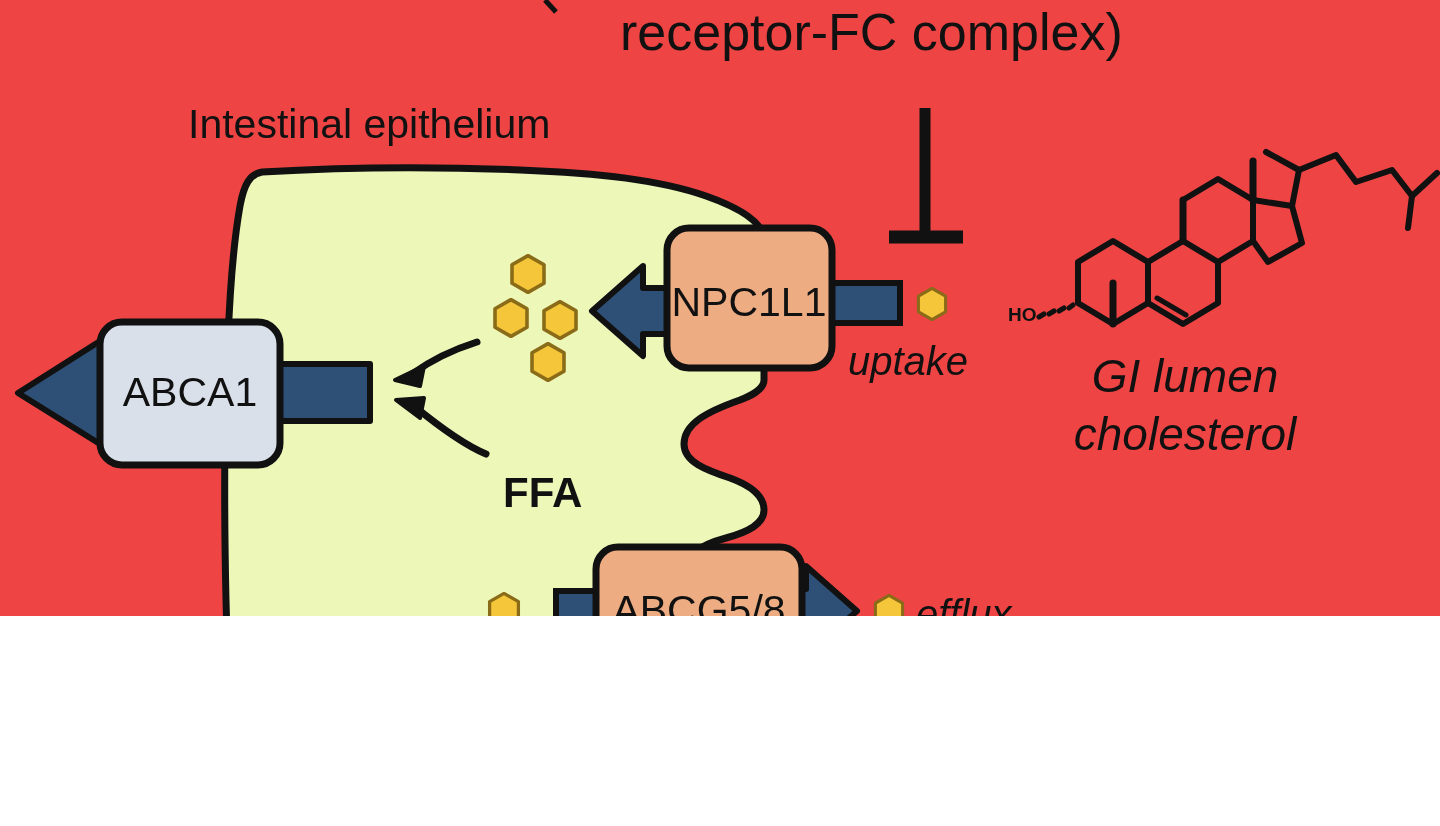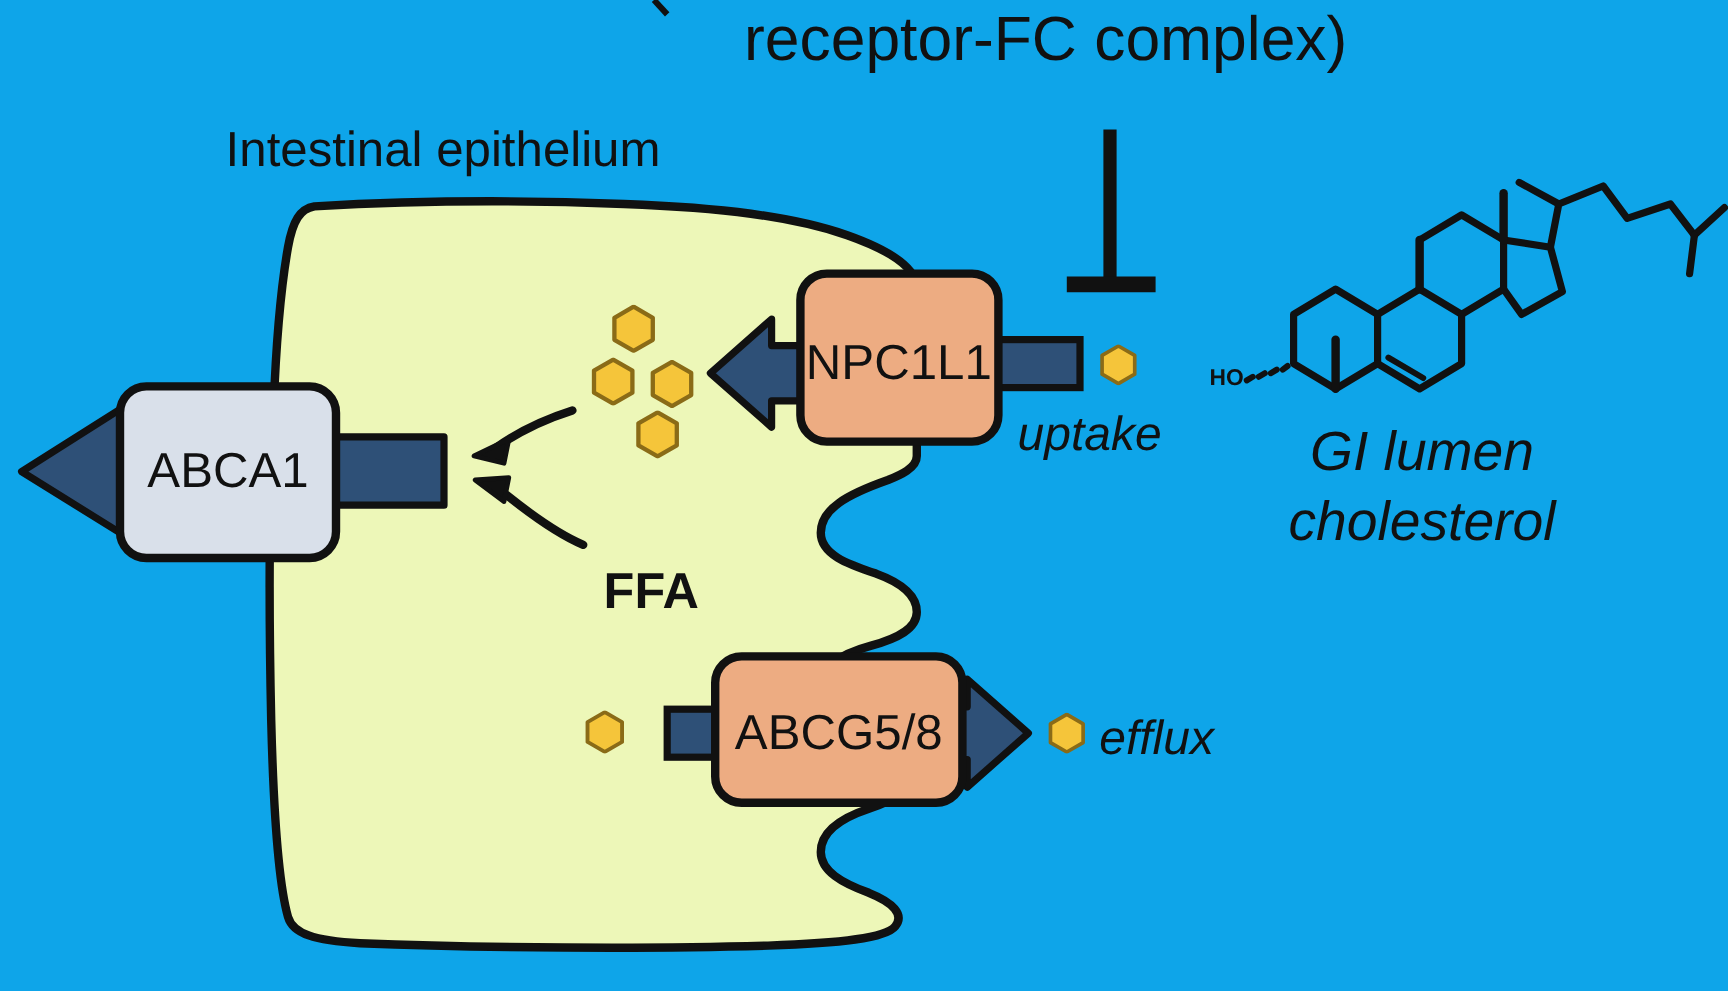--- a/index.html
+++ b/index.html
@@ -7,22 +7,22 @@
     margin: 0;
     padding: 0;
     background: #ffffff;
   }
   body {
     font-family: "Liberation Sans", sans-serif;
   }
   #canvas {
     position: relative;
     width: 1440px;
-    height: 826px;
-    background: #0ea5e9;
+    height: 616px;
+    background: #ef4444;
     overflow: hidden;
   }
   #scene {
     position: absolute;
     left: 0;
     top: 0;
     width: 1440px;
     height: 826px;
   }
   .txt {

